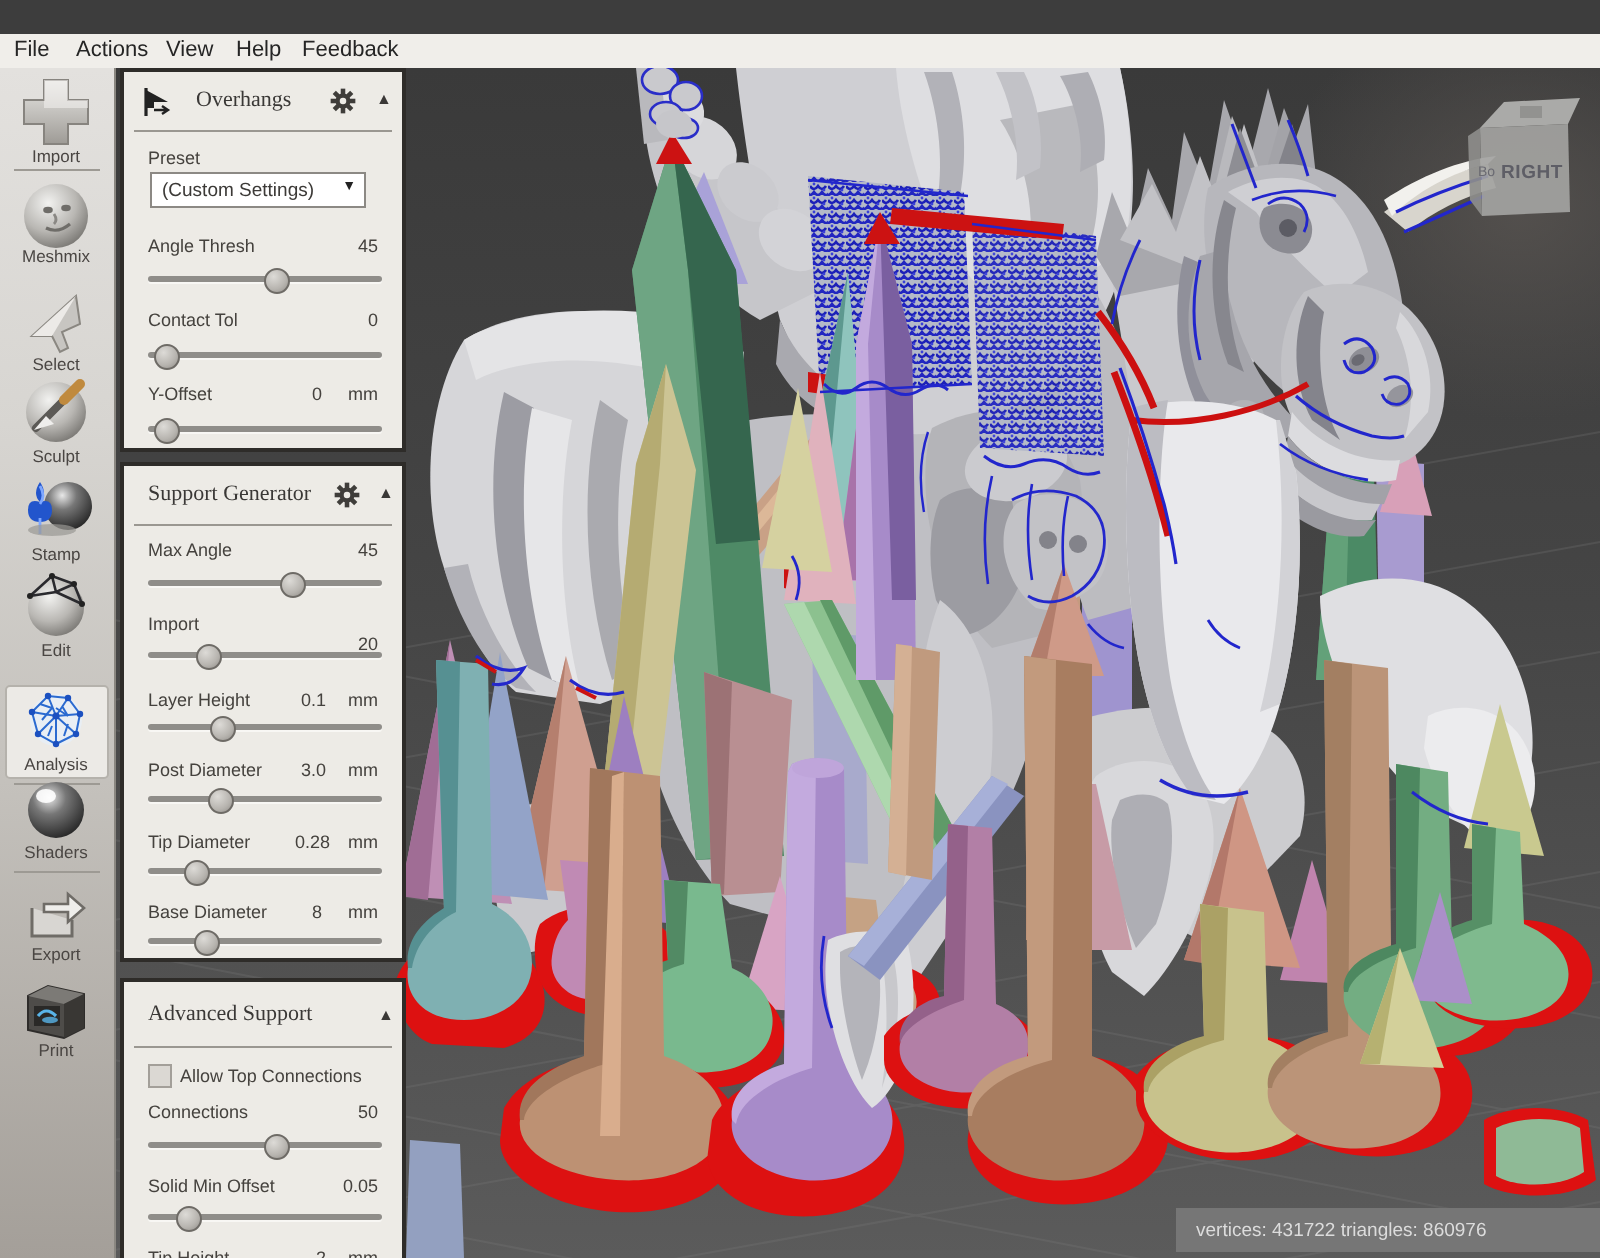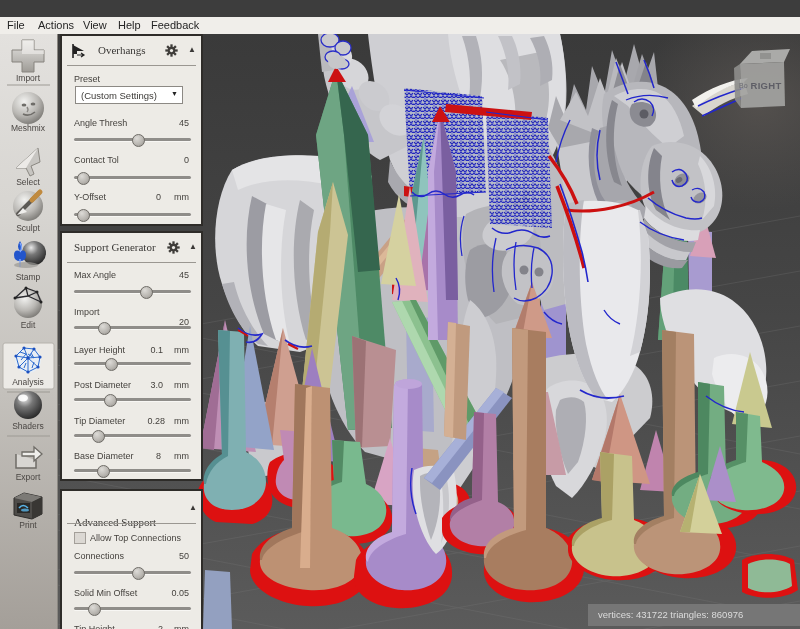--- a/index.html
+++ b/index.html
@@ -574,21 +574,21 @@
       <div class="track" style="top:201px"></div>
         <div class="knob" style="left:30px;top:202px"></div>
       <span class="lblrow" style="top:218px">Base Diameter</span>
         <span class="val" style="right:40px;top:218px">8</span>
         <span class="val" style="right:12px;top:218px">mm</span>
       <div class="track" style="top:236px"></div>
         <div class="knob" style="left:35px;top:237px"></div>
     </div>
 
     <div class="panel" style="top:455px;height:160px">
-      <span class="ptitle" style="left:12px;top:25px">Advanced Support</span>
+      <span class="ptitle" style="left:12px;top:10px">Advanced Support</span>
       <span class="tri" style="left:127px;top:12px">▲</span>
       <div class="pdiv" style="top:32px"></div>
       <div style="position:absolute;left:12px;top:41px;width:10px;height:10px;background:#dbd8d3;border:1px solid #a39f99"></div>
       <span class="lblrow" style="left:28px;top:42px">Allow Top Connections</span>
       <span class="lblrow" style="top:60px">Connections</span>
         <span class="val" style="right:12px;top:60px">50</span>
       <div class="track" style="top:80px"></div>
         <div class="knob" style="left:70px;top:81px"></div>
       <span class="lblrow" style="top:97px">Solid Min Offset</span>
         <span class="val" style="right:12px;top:97px">0.05</span>

